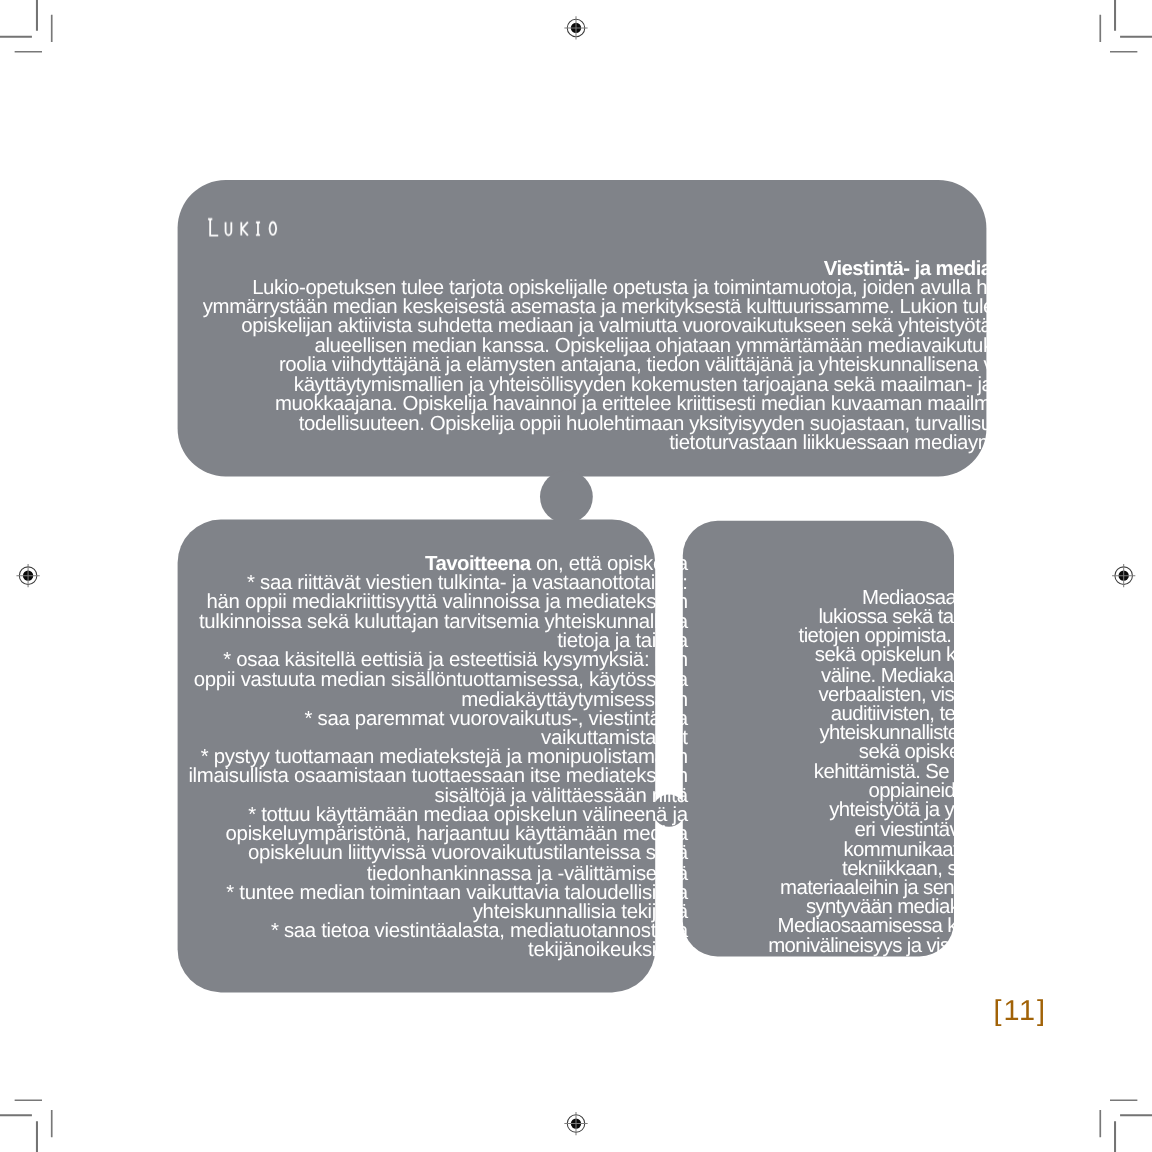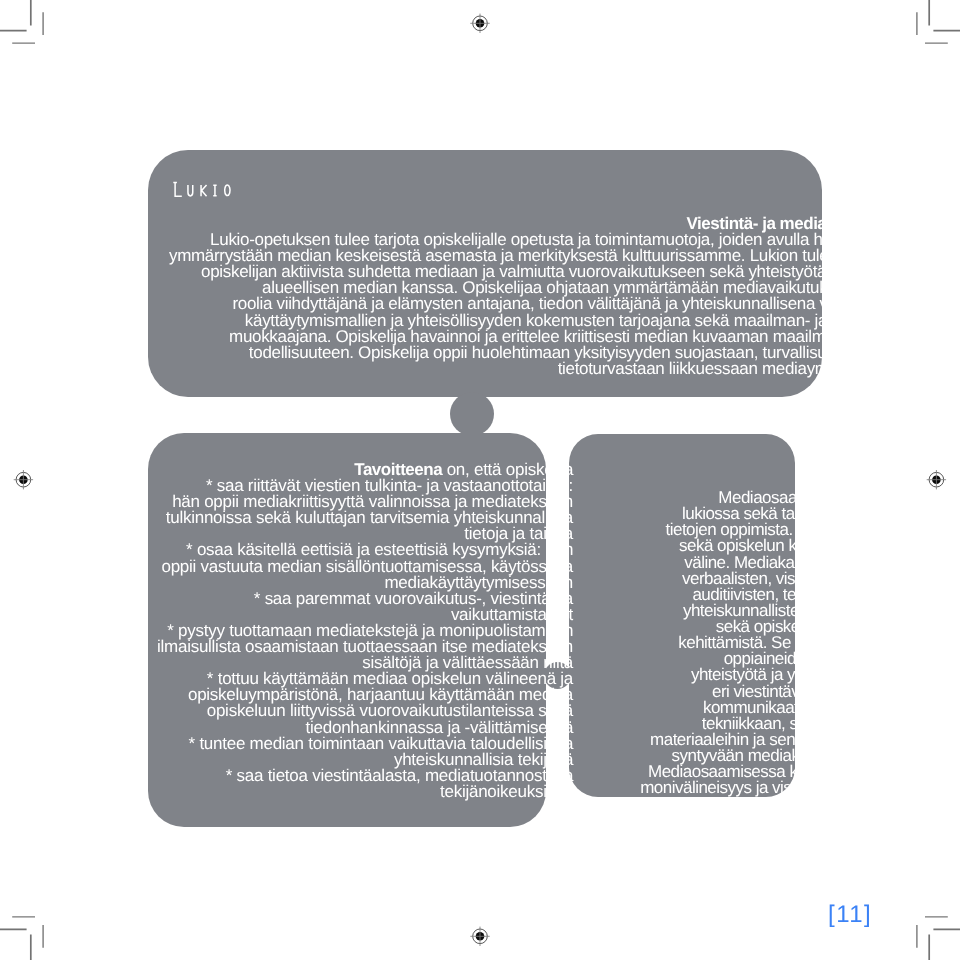--- a/index.html
+++ b/index.html
@@ -25,21 +25,21 @@
 
   #topcopy  {left:169px;   top:216.35px;}
   #leftcopy {left:157px; top:462.35px;}
   #rightcopy{left:592.5px; top:490px;margin-left:43px;}
   #topcopy .body-line  {height:16.10px;line-height:16.10px;letter-spacing:-0.32px;}
   #leftcopy .body-line {height:16.10px;line-height:16.10px;}
   #rightcopy .body-line{height:16.13px;line-height:16.13px;letter-spacing:-0.52px;}
   .hd{font-weight:bold;}
   #topcopy .body-line.hd, #leftcopy .body-line .hd{letter-spacing:-0.48px;}
 
-  #pageno{left:827.5px; top:903px; color:#3b82f6; font-size:24px;
+  #pageno{left:827.5px; top:831px; color:#a16207; font-size:24px;
           letter-spacing:1.5px; line-height:24px;}
 
   
   .marks{position:absolute;left:0;top:0;width:960px;height:960px;pointer-events:none;}
 </style>
 </head>
 <body>
 
 <div class="page">
 

